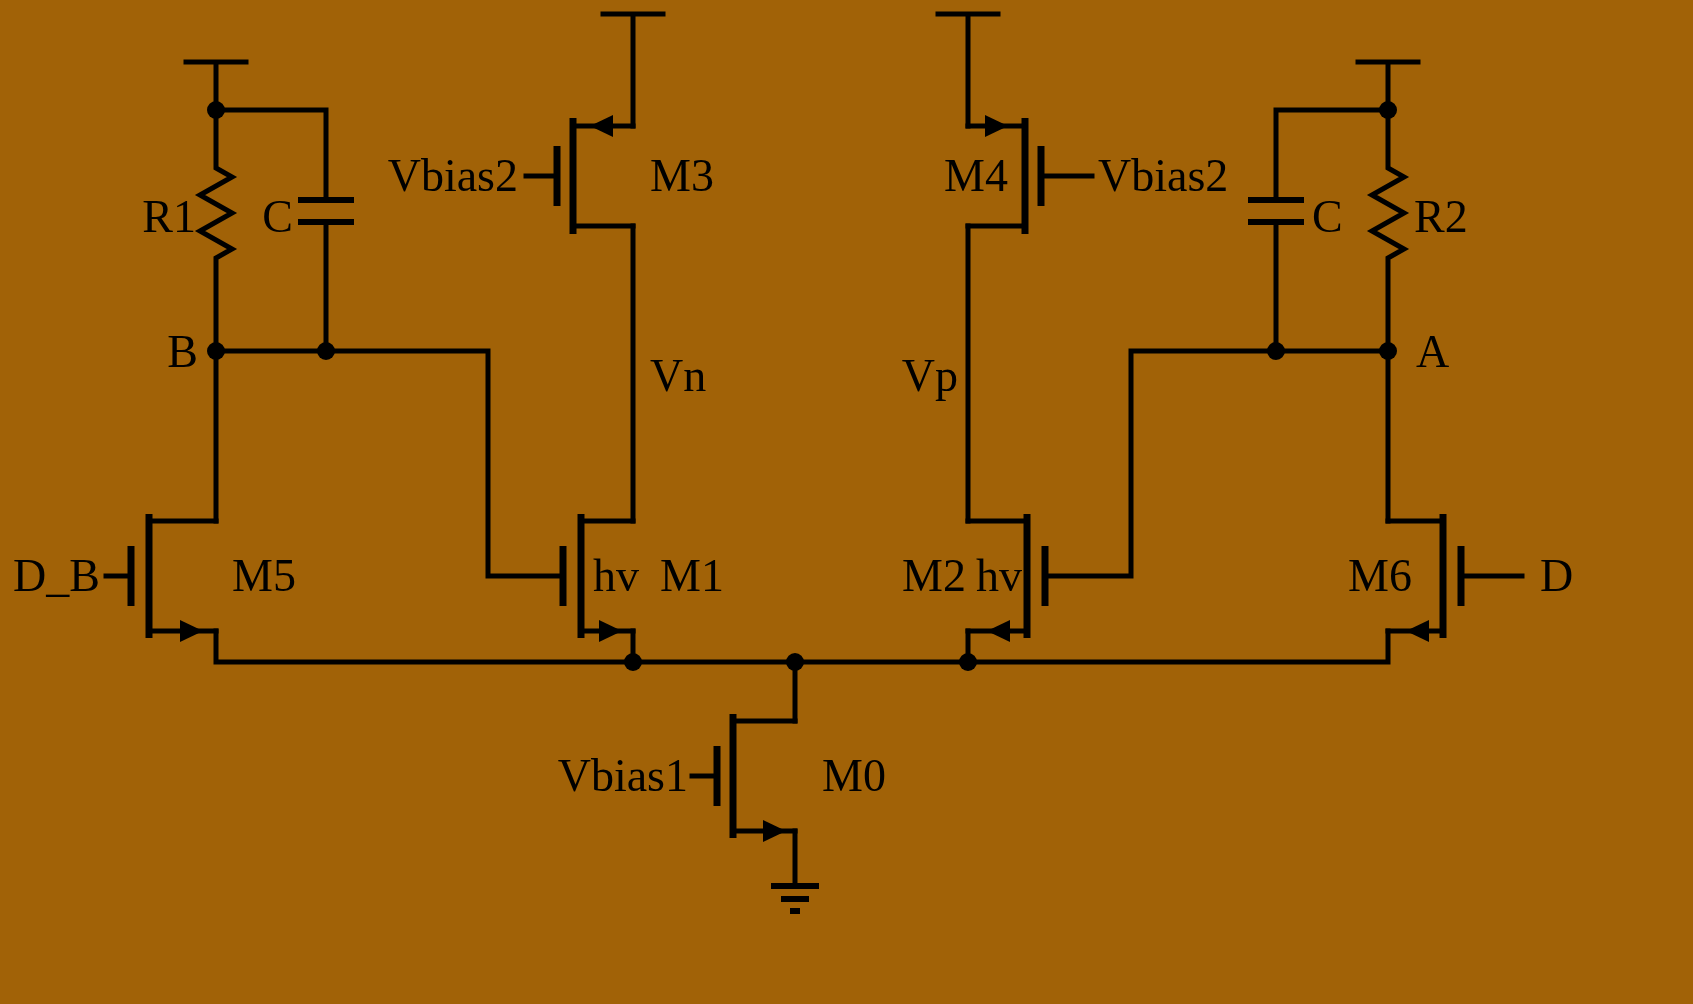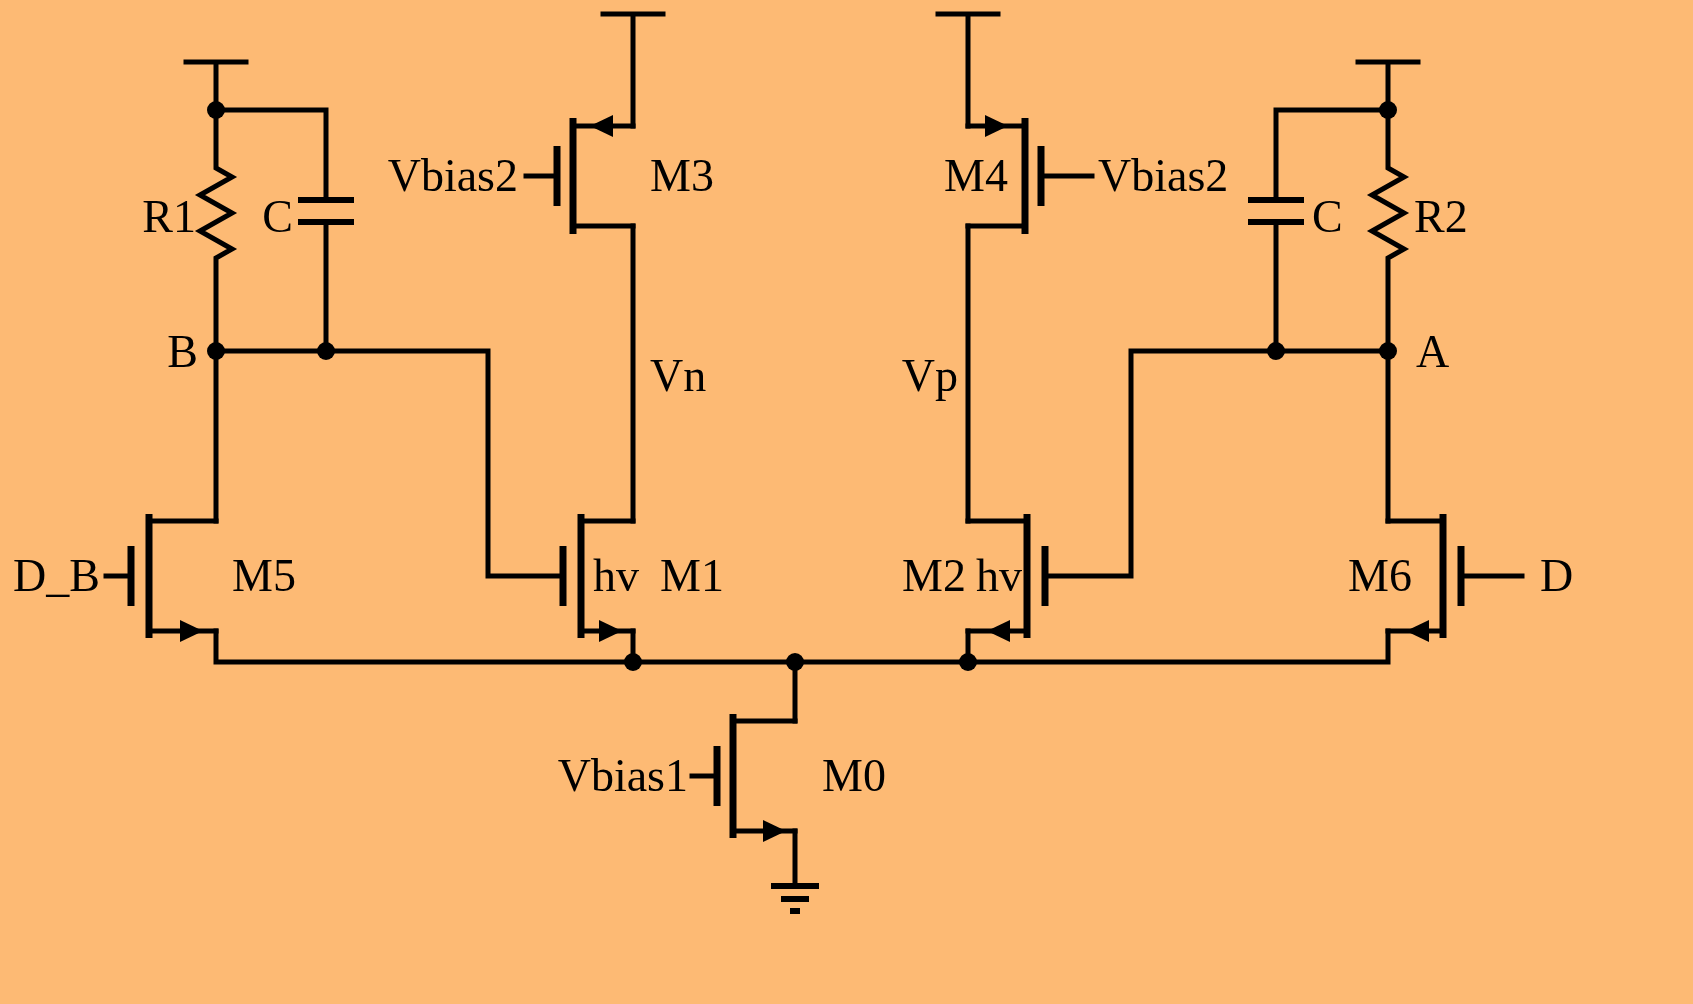--- a/index.html
+++ b/index.html
@@ -1,20 +1,20 @@
 <!DOCTYPE html>
 <html><head>
 <meta charset="utf-8">
 <style>
   html, body { margin: 0; padding: 0; background: #ffffff; }
   .figure-canvas {
     position: relative;
     width: 1693px;
     height: 1004px;
-    background: #fdba74;
+    background: #a16207;
     font-family: "Liberation Serif", serif;
   }
   svg { display: block; }
   .wire {
     stroke: #000000;
     stroke-width: 5;
     fill: none;
     stroke-linecap: square;
     stroke-linejoin: miter;
   }

